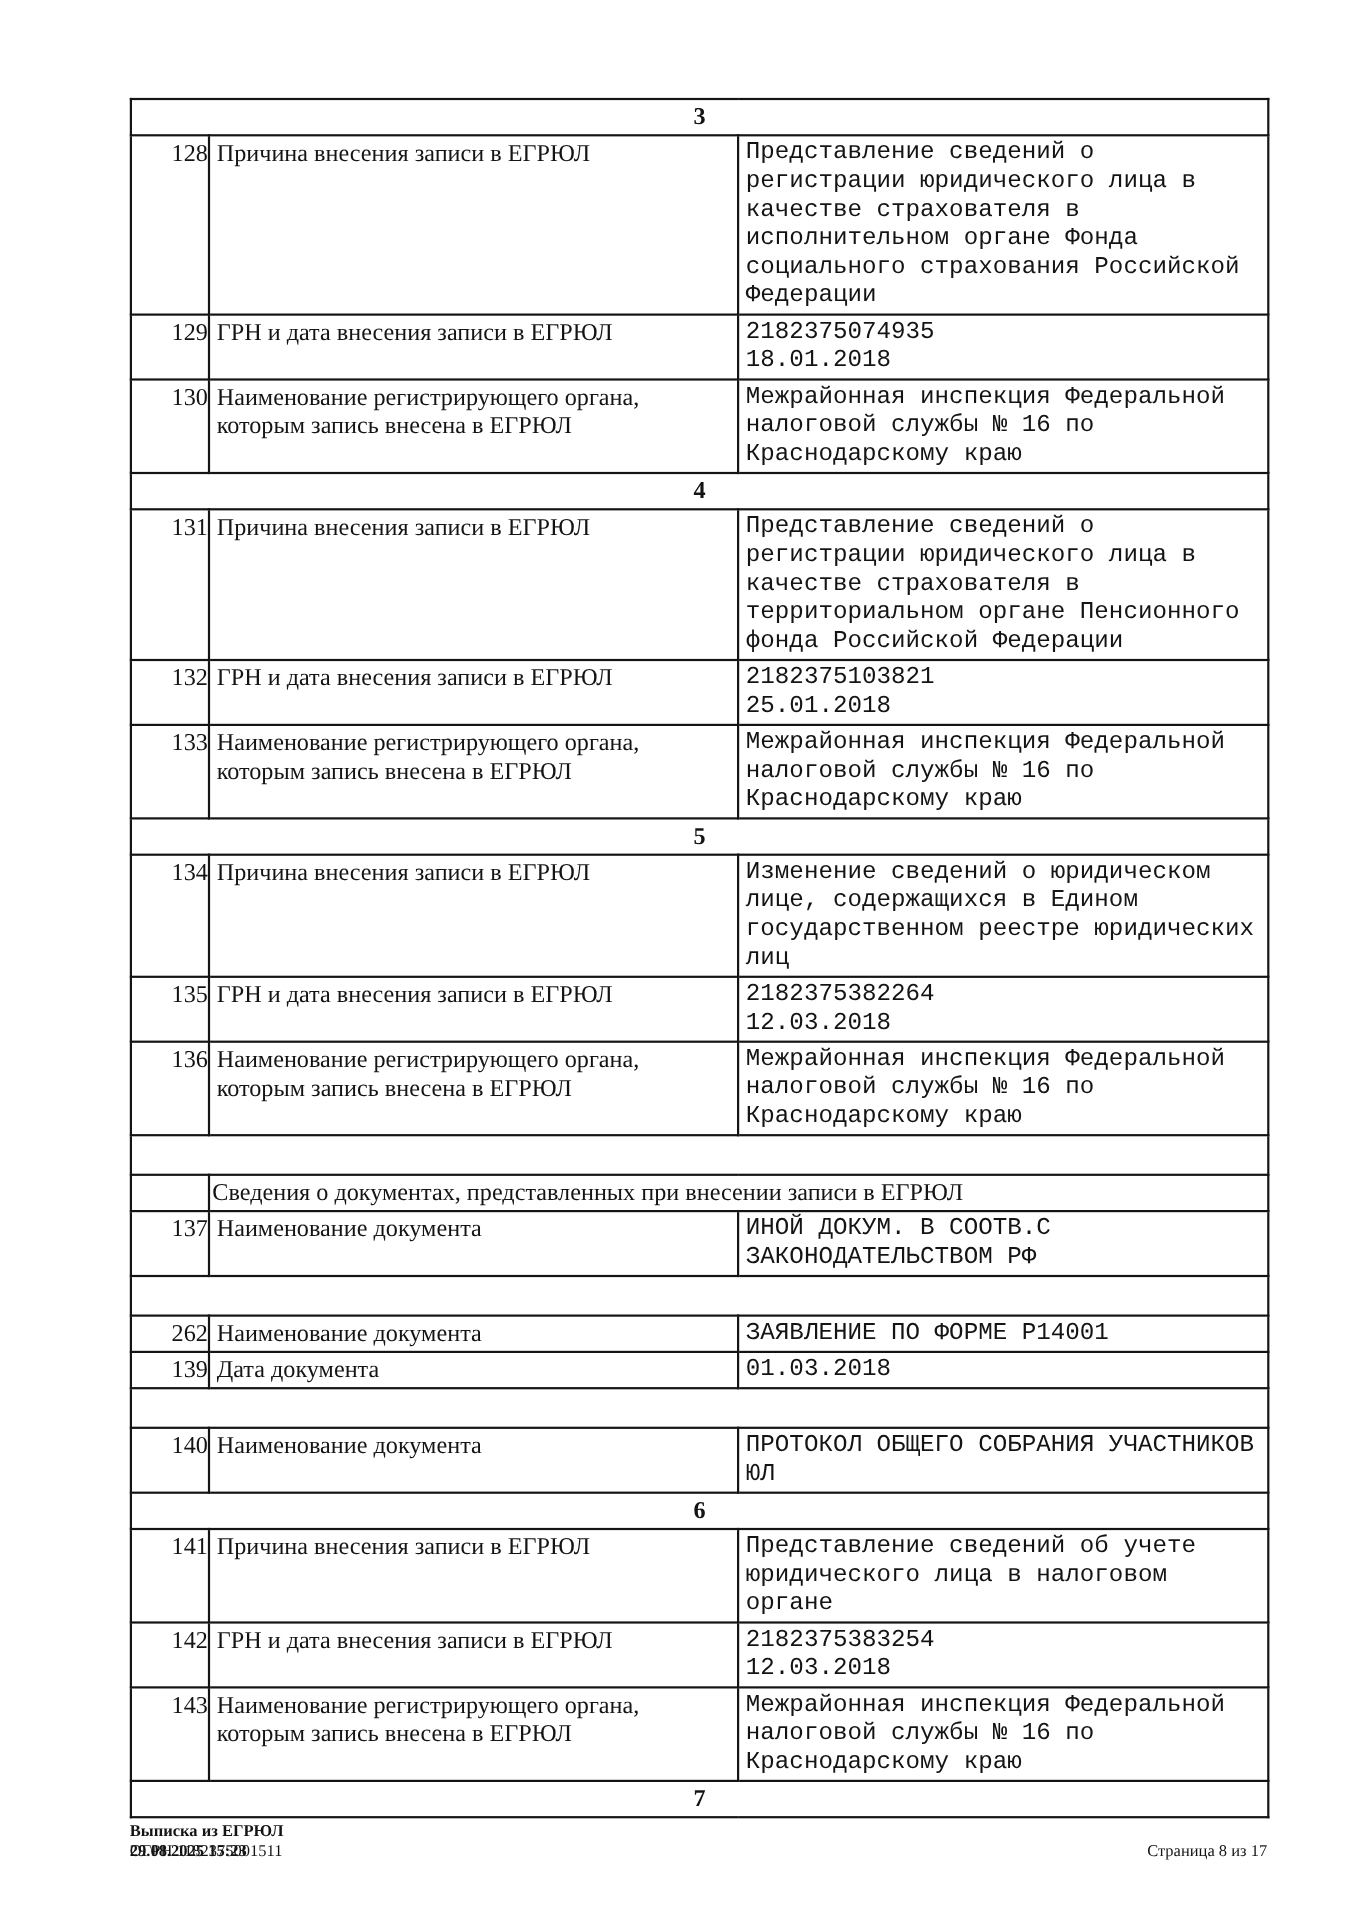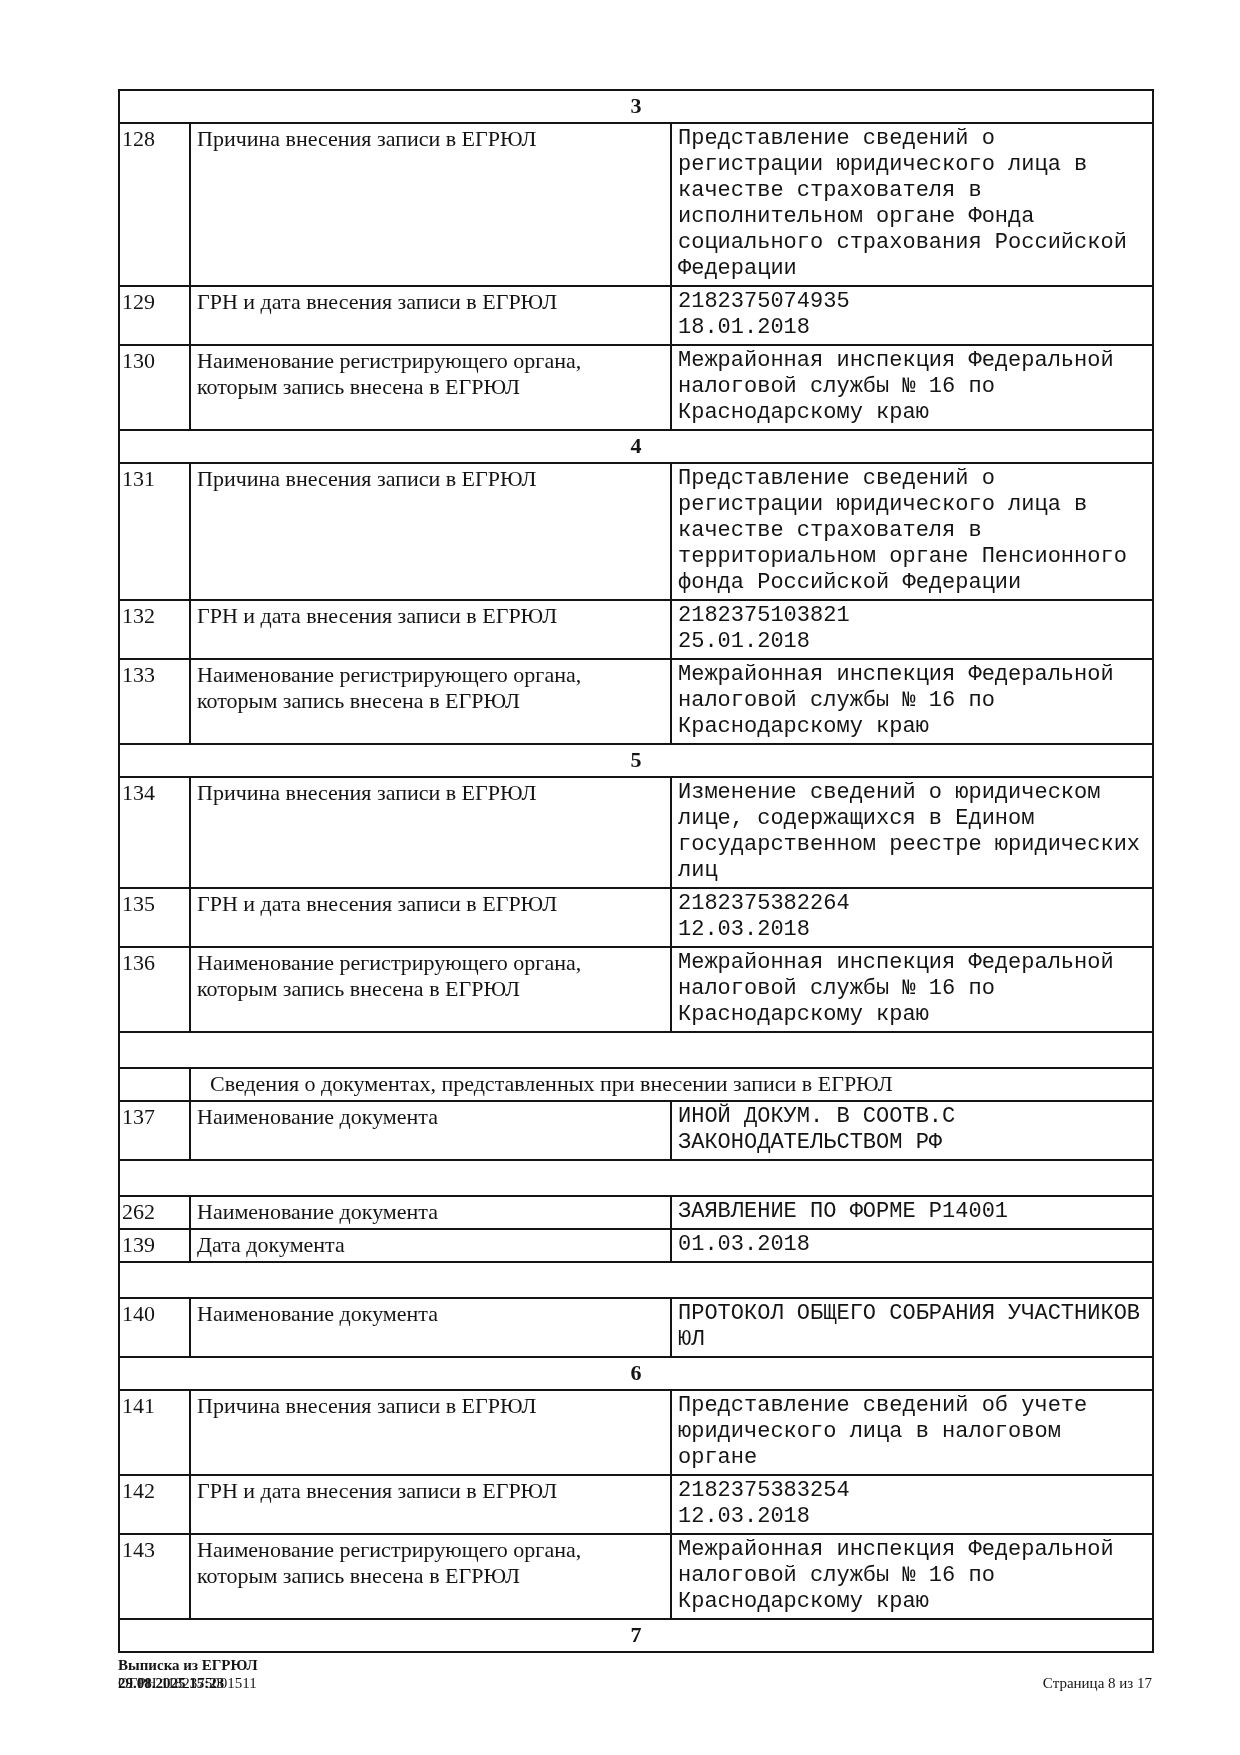--- a/index.html
+++ b/index.html
@@ -25,28 +25,28 @@
   table.egrul col.c-label { width: 481px; }
   table.egrul col.c-value { width: 482px; }
   .cell {
     border: 2px solid #141414;
     vertical-align: top;
     font-size: 22px;
     line-height: 26px;
     padding: 2px 6px 3px 6px;
     word-wrap: break-word;
   }
-  .num-cell { text-align: left; padding-left: 2px; padding-right: 18px; }
+  .num-cell { text-align: right; padding-left: 2px; padding-right: 0; }
   .section-cell {
     text-align: center;
     font-weight: bold;
     height: 33px;
     padding-top: 2px;
   }
-  .subheader-cell { padding-left: 19px; }
+  .subheader-cell { padding-left: 2px; }
   .spacer-cell { height: 36px; }
   .value-cell { white-space: pre-line; font-family: Liberation Mono, monospace; }
   .footer {
     position: absolute;
     left: 118px;
     right: 88px;
     top: 1656px;
     font-size: 15px;
     line-height: 18px;
   }

